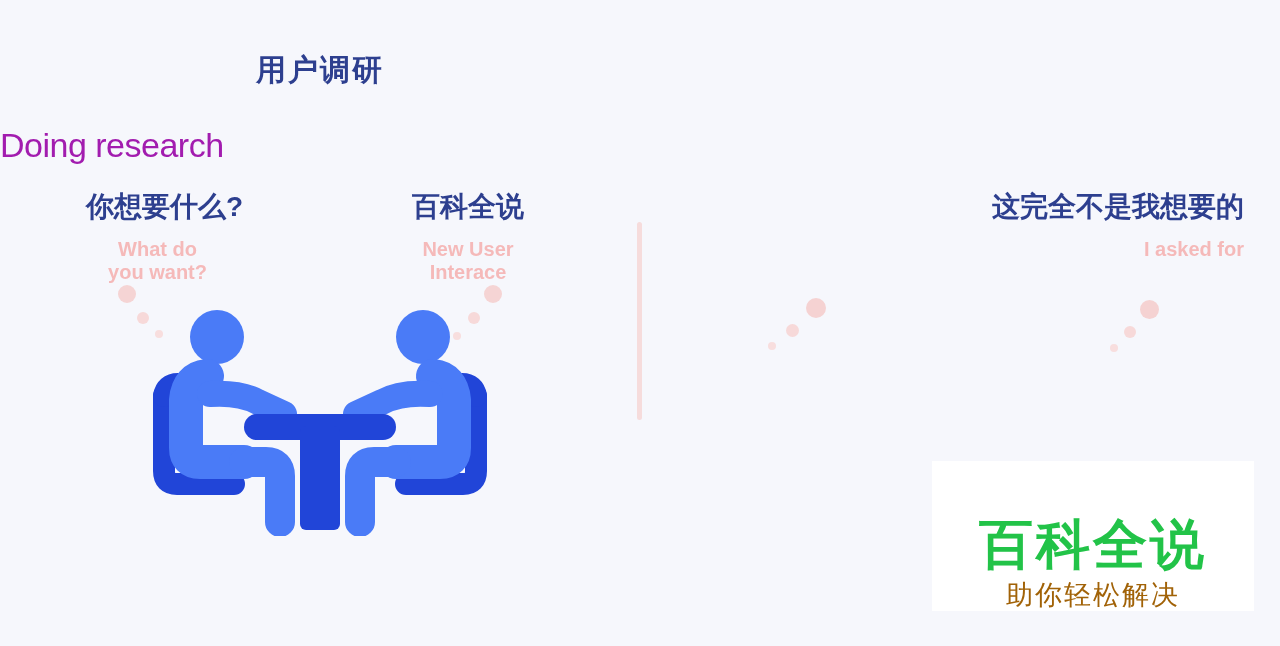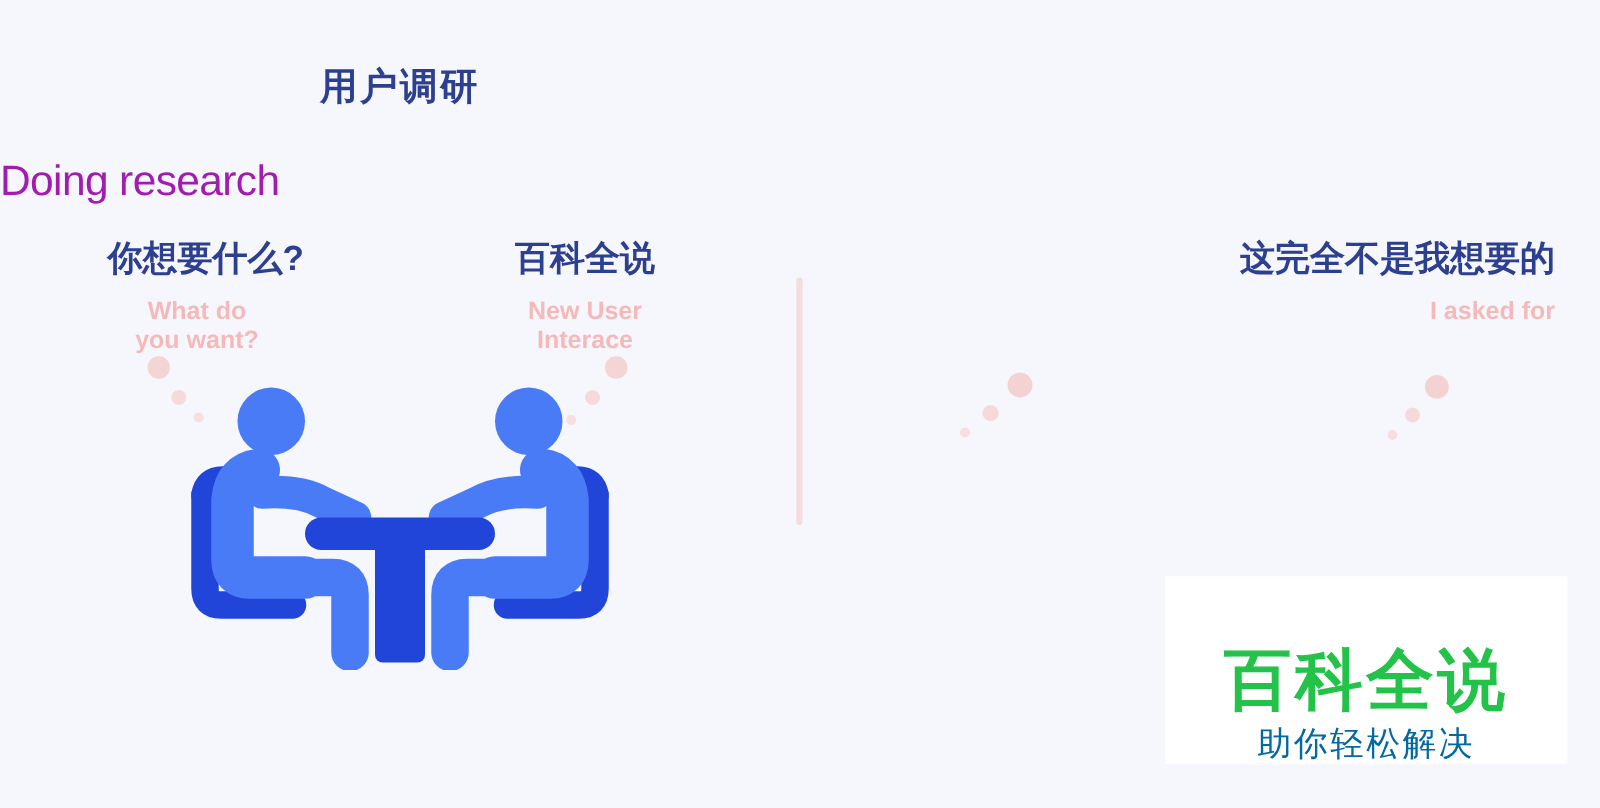--- a/index.html
+++ b/index.html
@@ -118,21 +118,21 @@
   .wm-main {
     font-size: 54px;
     font-weight: 700;
     color: #22c348;
     letter-spacing: 3px;
     line-height: 1.08;
   }
   .wm-sub {
     font-size: 27px;
     font-weight: 400;
-    color: #0369a1;
+    color: #a16207;
     letter-spacing: 2px;
     margin-top: 8px;
     line-height: 1.1;
   }
 </style>
 </head>
 <body>
 
 <div class="stage">
 

